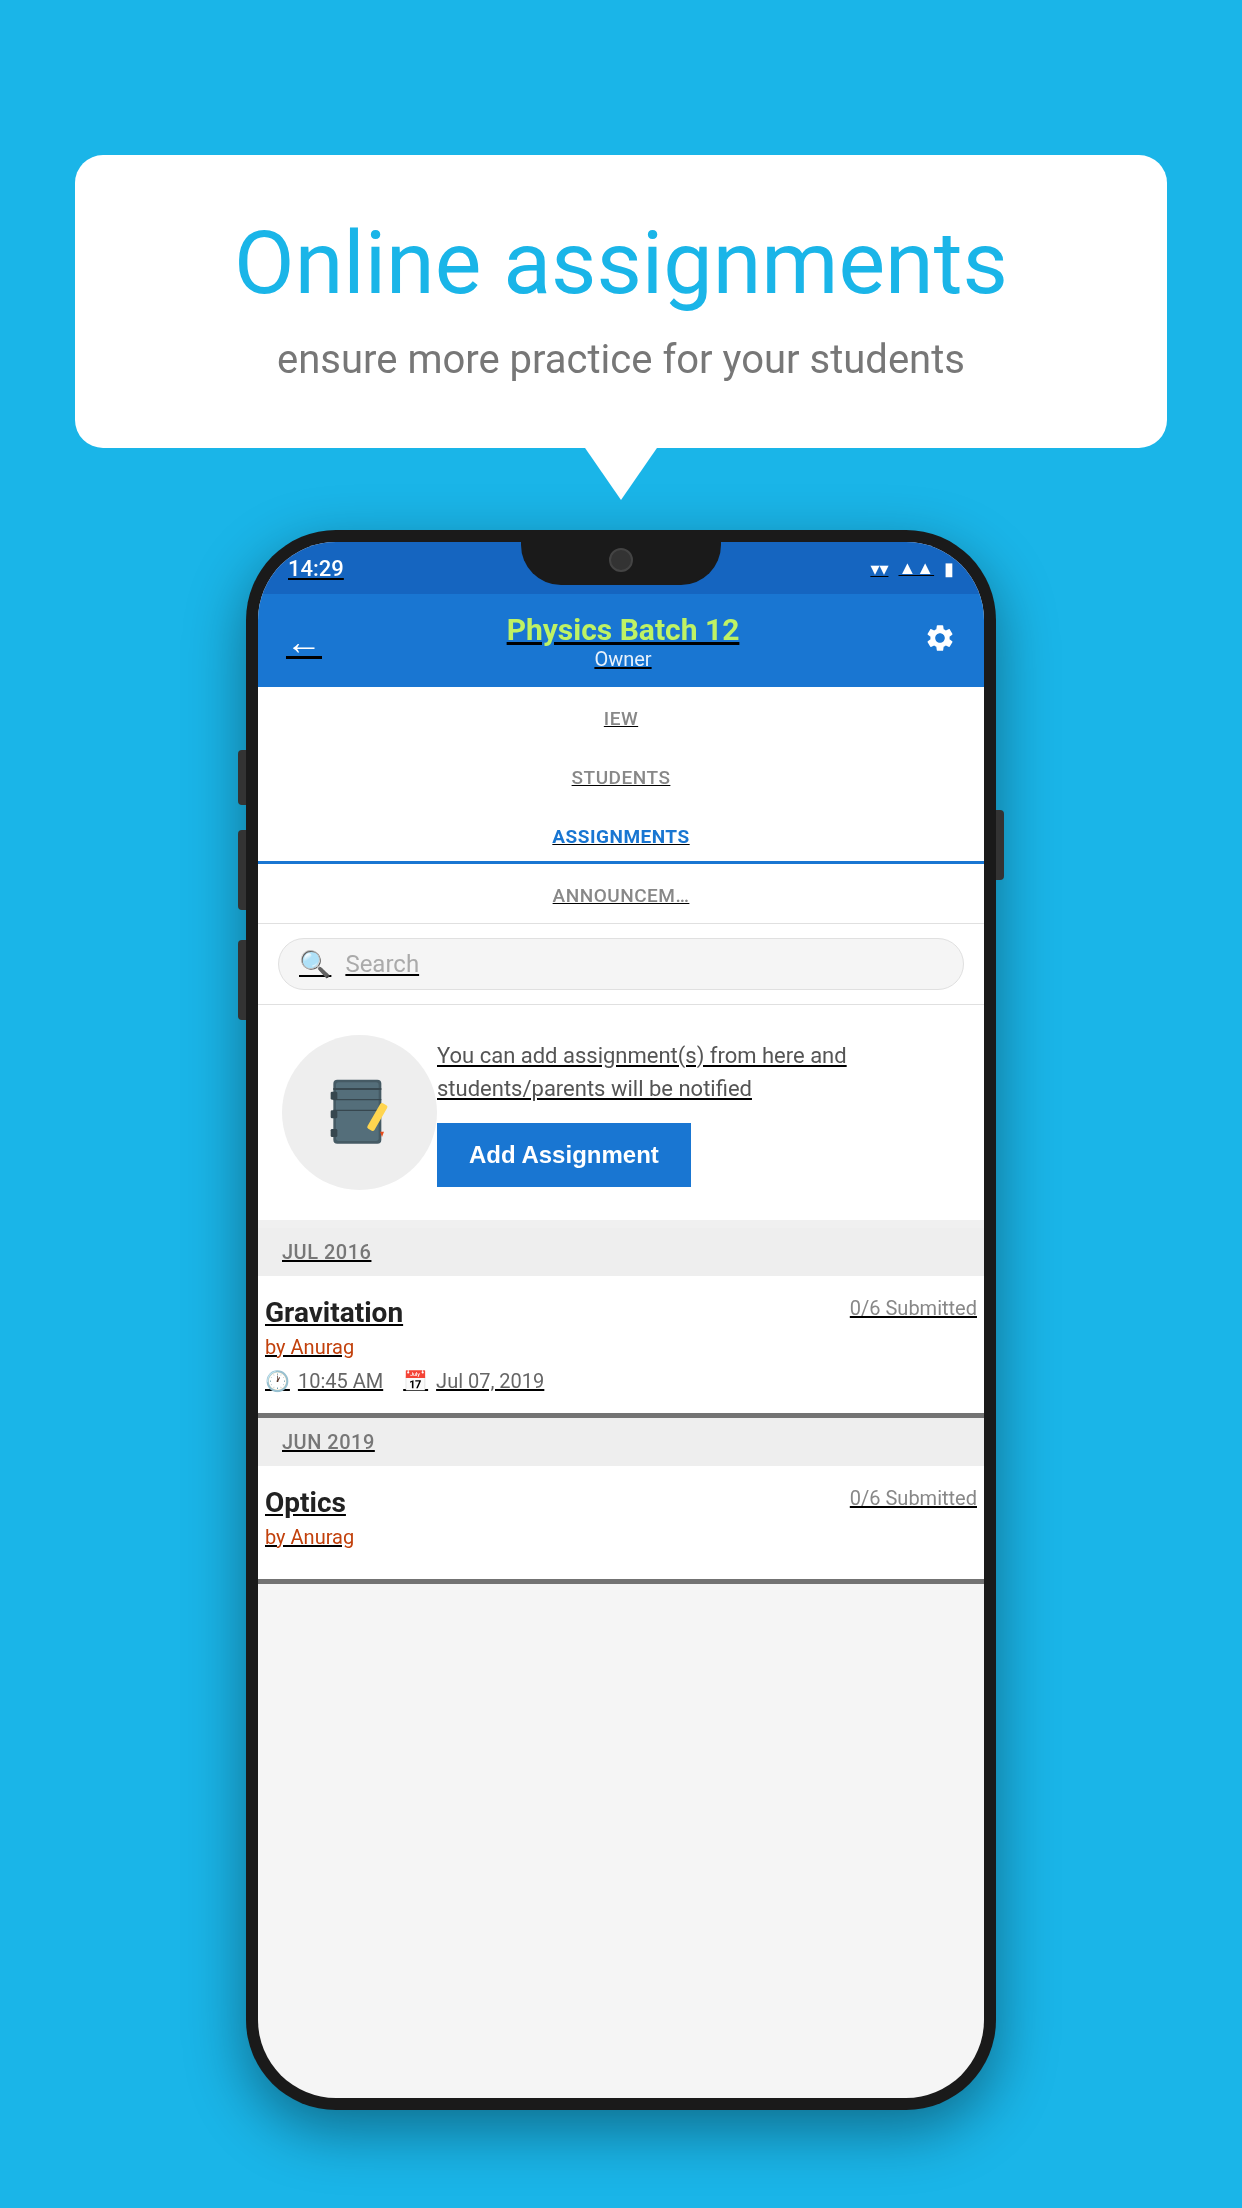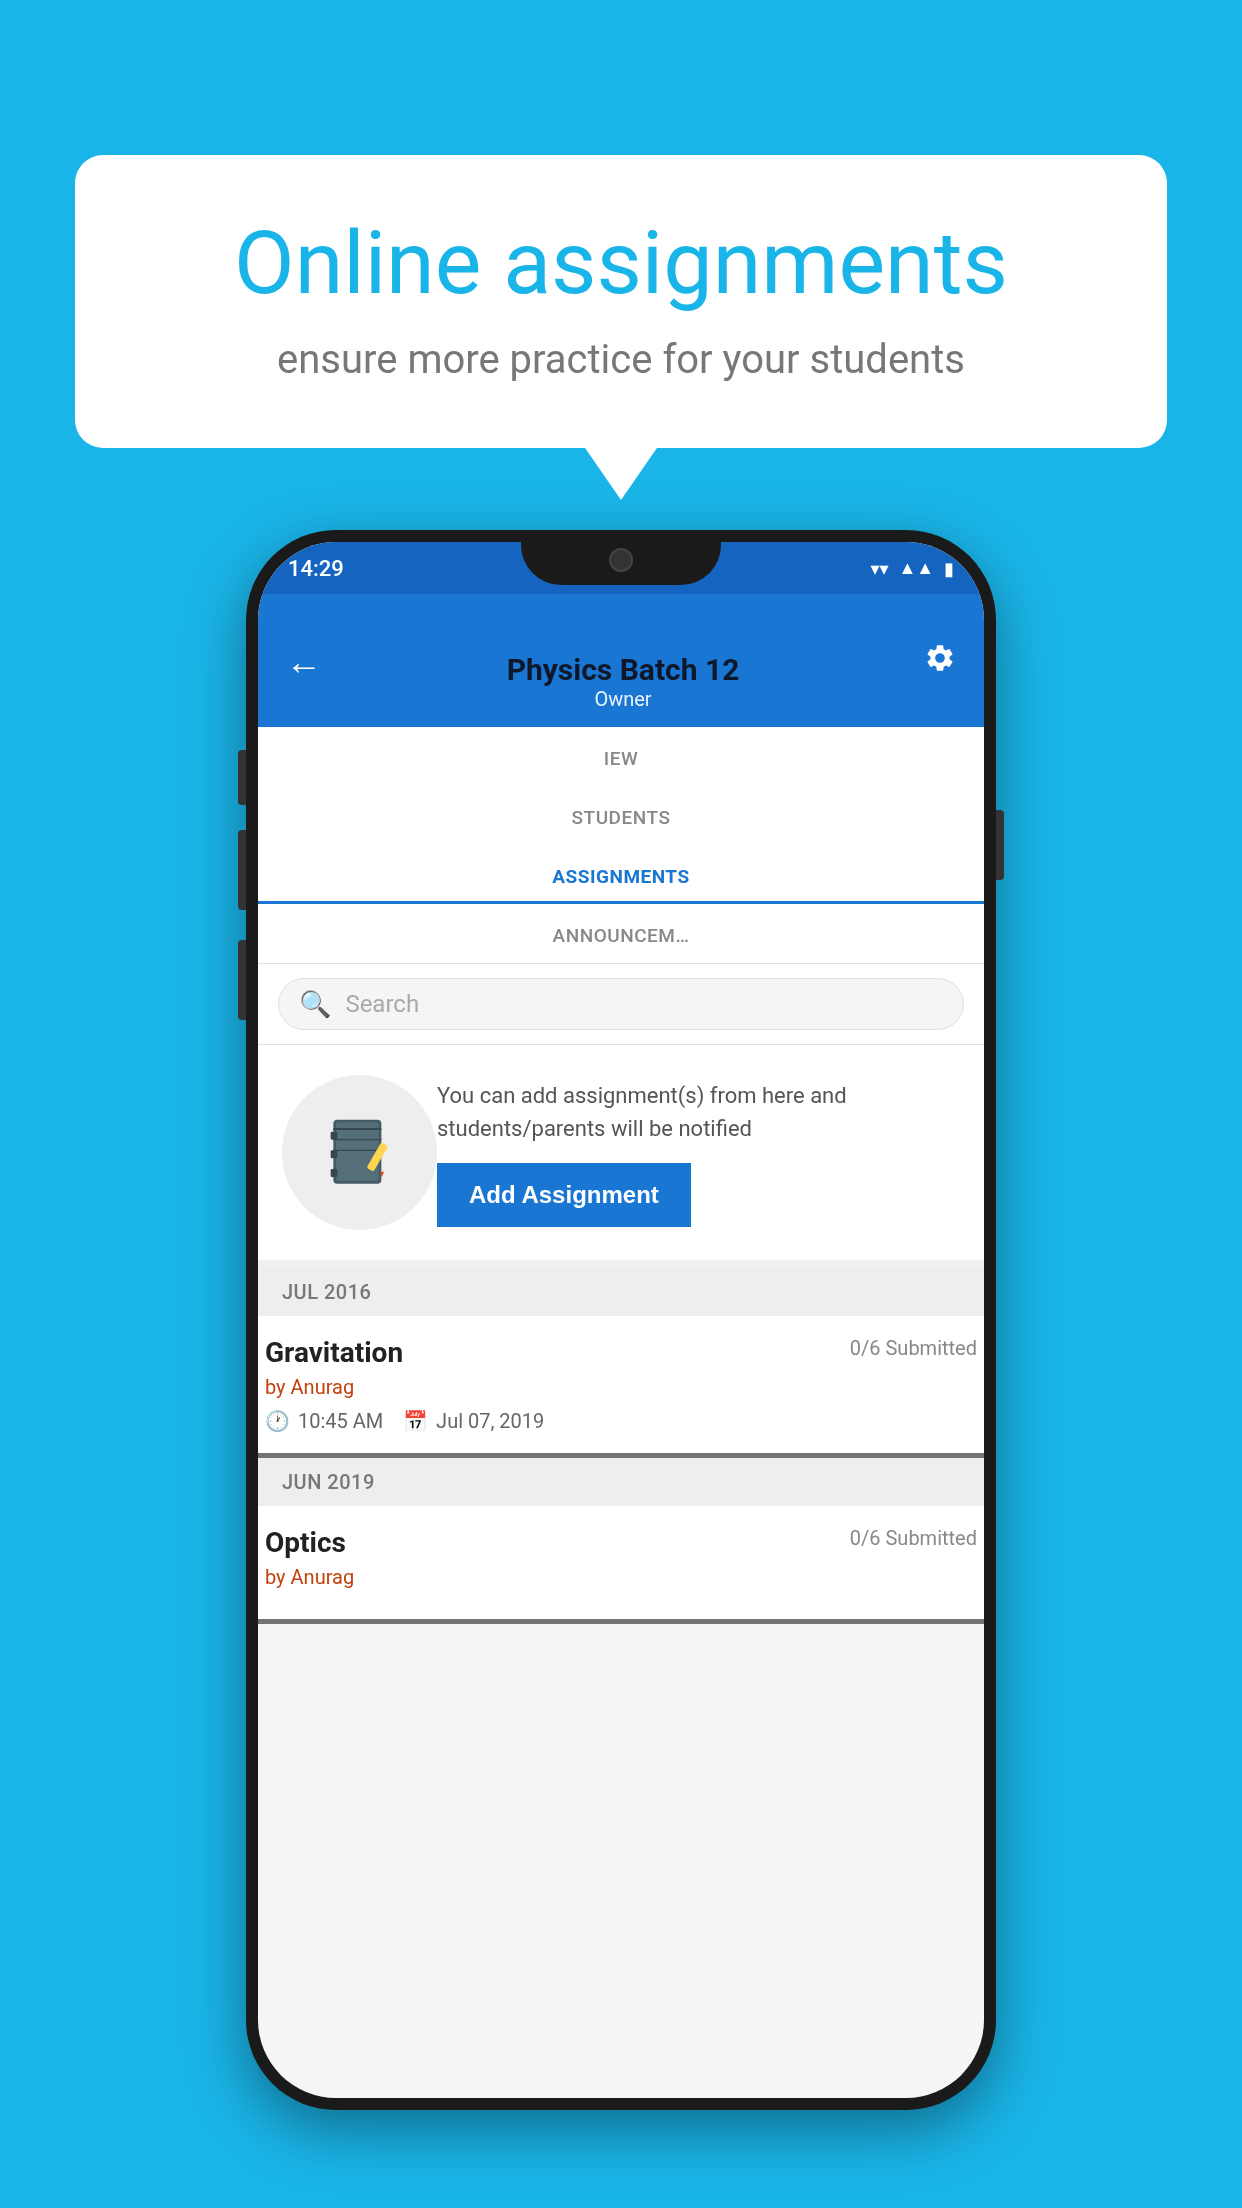--- a/index.html
+++ b/index.html
@@ -99,20 +99,21 @@
     
     .phone-screen {
       position: absolute;
       top: 12px;
       left: 12px;
       right: 12px;
       bottom: 12px;
       background: #f5f5f5;
       border-radius: 78px;
       overflow: hidden;
+      text-decoration: underline;
     }
 
     
     .status-bar {
       background: #1565c0;
       height: 52px;
       display: flex;
       align-items: center;
       justify-content: space-between;
       padding: 0 30px;
@@ -148,24 +149,23 @@
       color: white;
       font-size: 36px;
       cursor: pointer;
     }
 
     .header-center {
       text-align: center;
     }
 
     .header-title {
-      color: #0f172a;
+      color: #bef264;
       font-size: 30px;
       font-weight: 700;
-      margin-top: 40px;
     }
 
     .header-subtitle {
       color: rgba(255,255,255,0.9);
       font-size: 20px;
       font-weight: 400;
     }
 
     .settings-btn {
       color: white;

